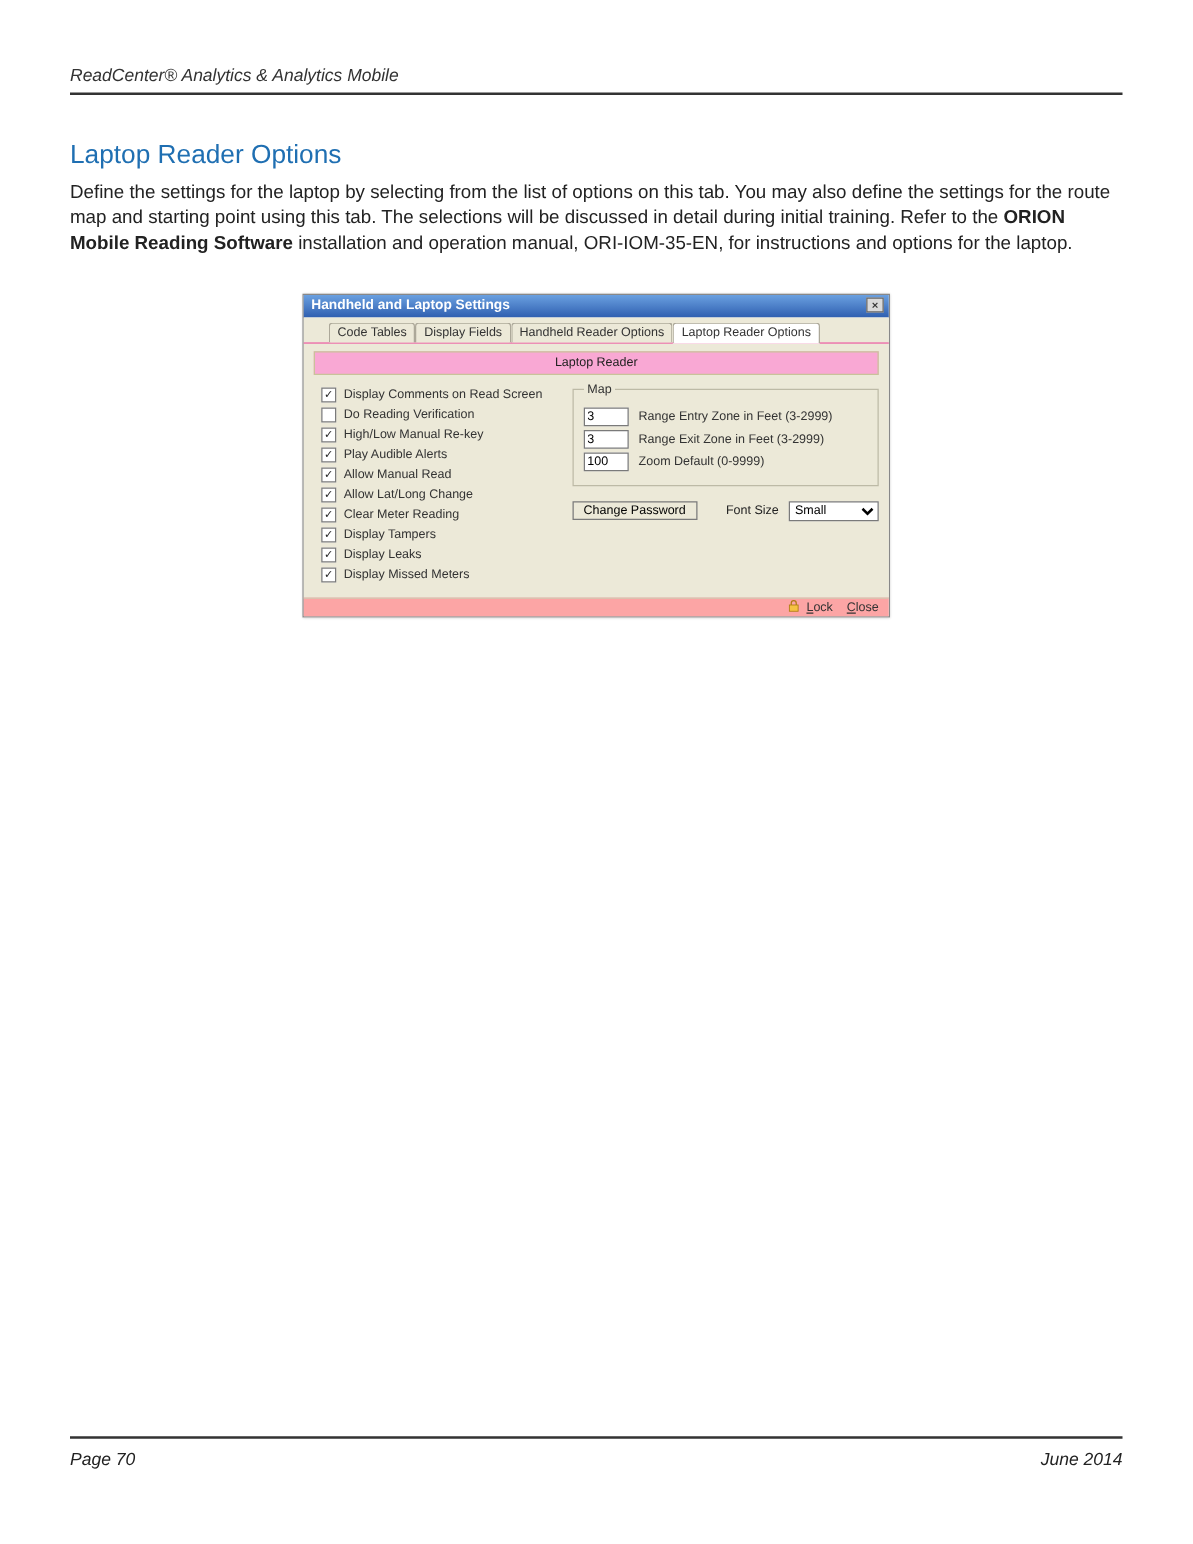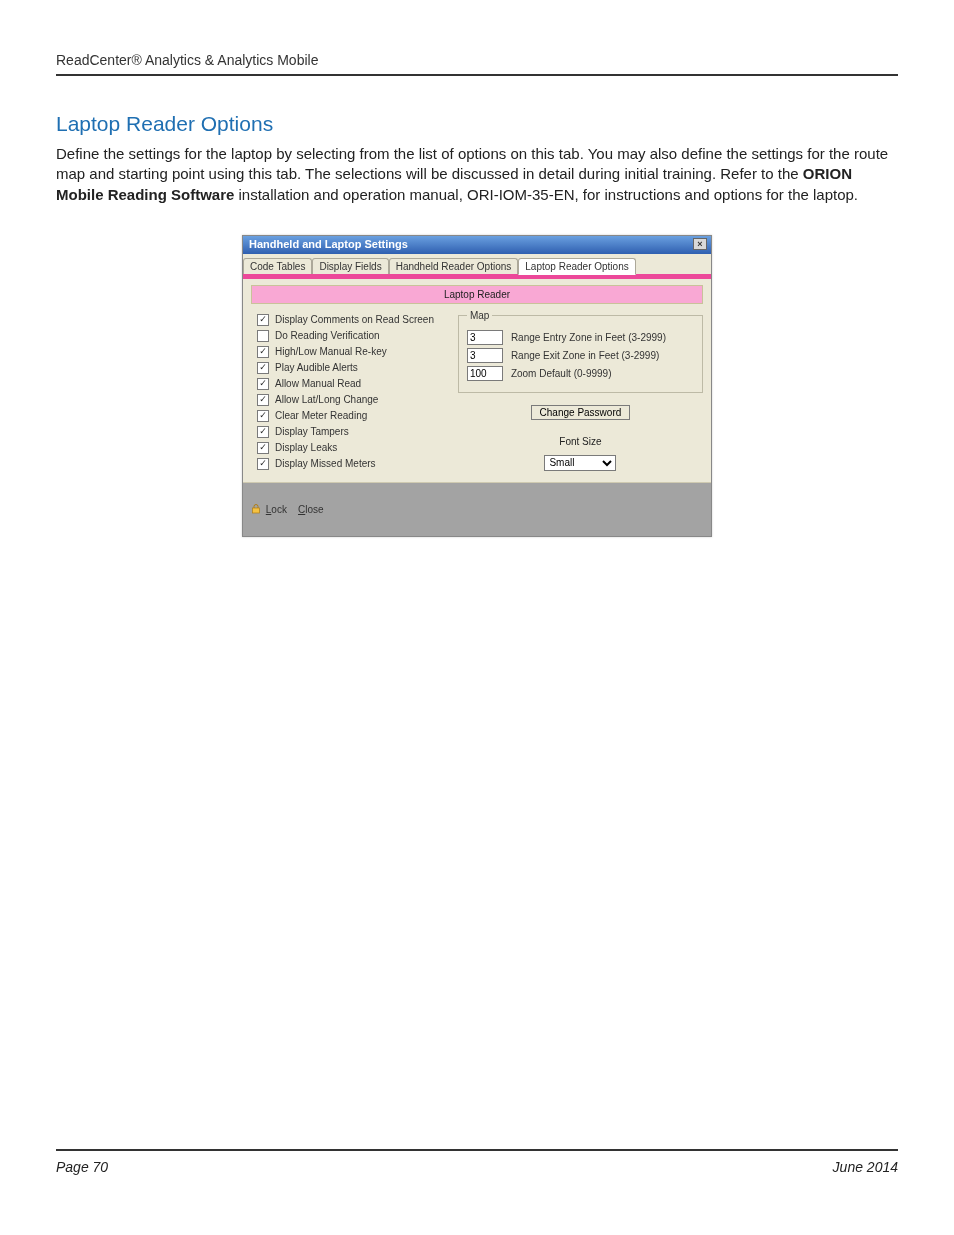--- a/index.html
+++ b/index.html
@@ -11,20 +11,21 @@
     color: #222;
     position: relative;
     background: #fff;
   }
   .page {
     padding: 52px 56px 40px 56px;
     height: 100%;
     position: relative;
   }
   .running-head {
+    font-style: italic;
     font-size: 14px;
     color: #333;
     border-bottom: 2px solid #333;
     padding-bottom: 6px;
     margin-bottom: 36px;
   }
   h2.section-title {
     color: #1f6fb2;
     font-weight: 400;
     font-size: 21px;
@@ -63,23 +64,23 @@
     background: #d9d9d9;
     border: 1px solid #666;
     font-size: 9px; line-height: 10px;
     text-align: center;
     color: #333;
     font-weight: 700;
   }
   .tabs-row {
     display: flex;
     align-items: center;
-    padding: 3px 4px 0 0;
+    padding: 3px 4px 0 20px;
     background: #ece9d8;
-    border-bottom: 5px solid #ec4899;
+    border-bottom: 1px solid #ec4899;
     gap: 0;
   }
   .tab {
     border: 1px solid #aca899;
     border-bottom: none;
     background: #ece9d8;
     padding: 2px 6px;
     font-size: 10px;
     margin-right: 0px;
     color: #333;
@@ -163,34 +164,34 @@
     background: #ece9d8;
     padding: 1px 8px;
     font-size: 10px;
     font-family: inherit;
   }
   .font-row {
     display: flex;
     align-items: center;
     gap: 8px;
     margin-top: 12px;
-    flex-direction: column;
   }
   .font-row select {
     border: 1px solid #7a7a7a;
     background: #fff;
     font-size: 10px;
     height: 16px;
     width: 72px;
     font-family: inherit;
   }
   .dlg-footer {
-    background: #a3a3a3;
+    background: #fca5a5;
     border-top: 1px solid #cfcab1;
-    padding: 21px 8px;
+    padding: 1px 8px;
+    text-align: right;
     font-size: 10px;
   }
   .dlg-footer .lock-ico {
     display: inline-block;
     width: 10px; height: 10px;
     vertical-align: -1px;
     margin-right: 2px;
   }
   .dlg-footer .lnk {
     text-decoration: none;

